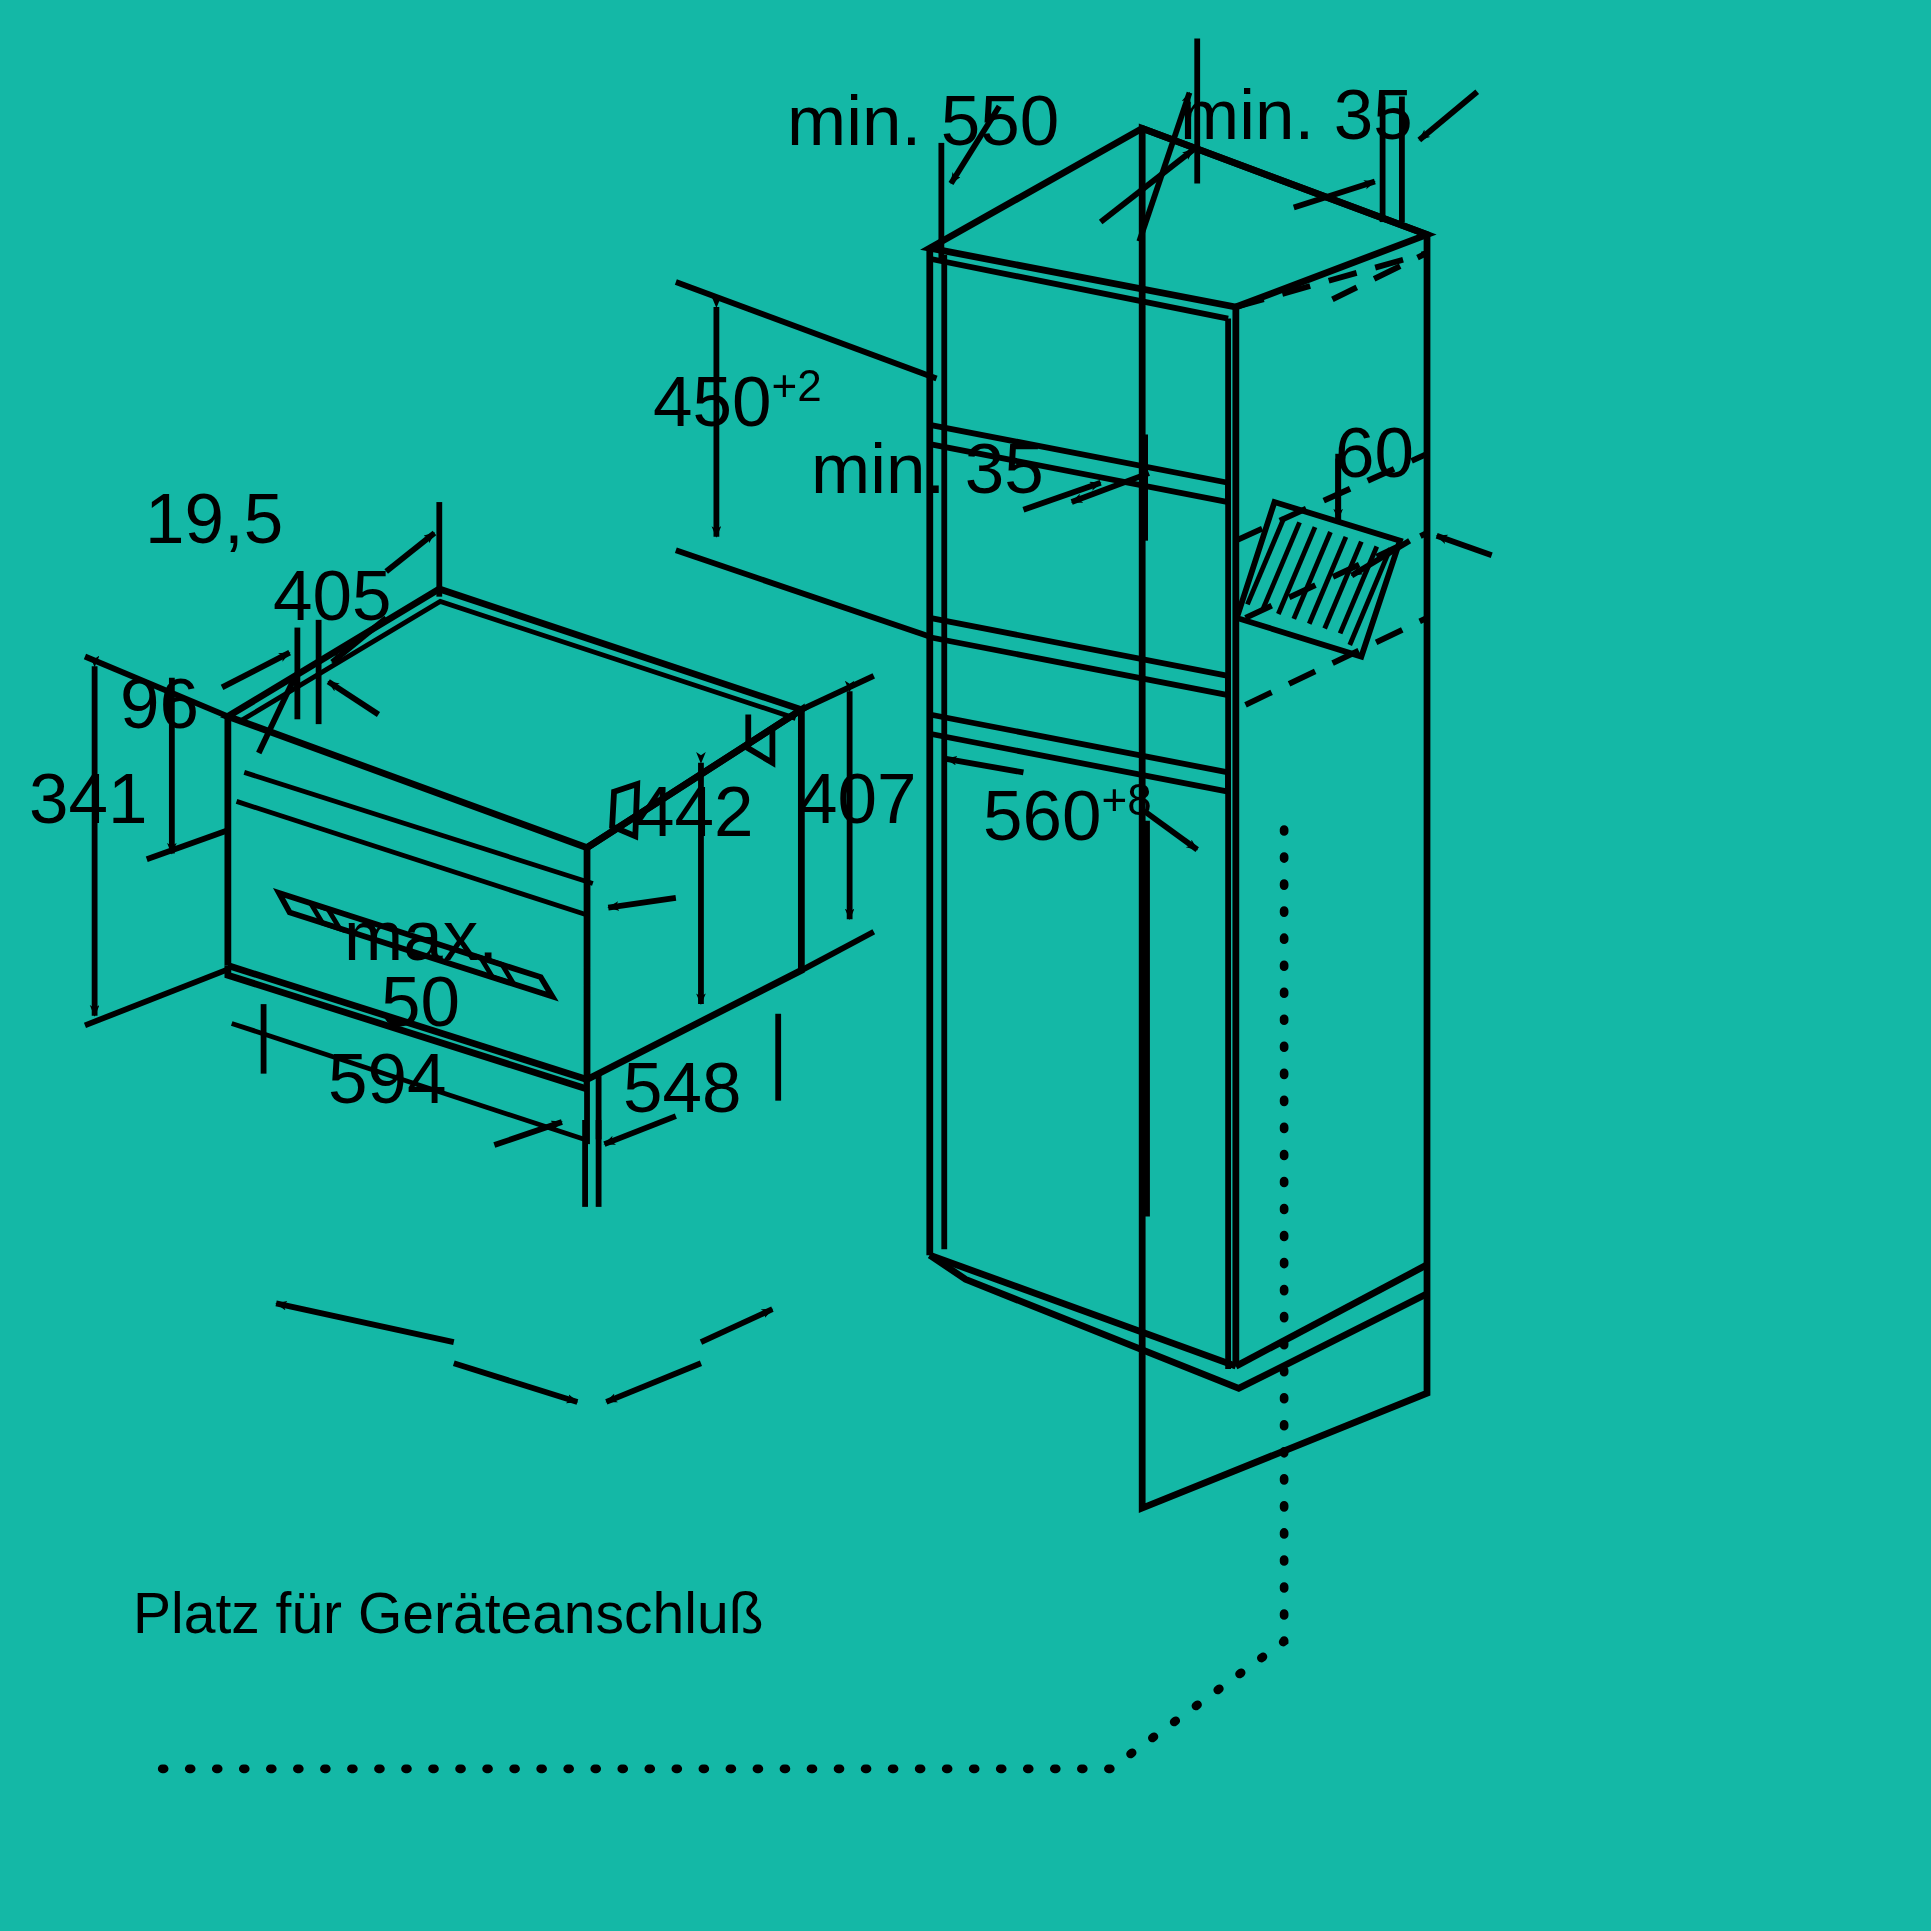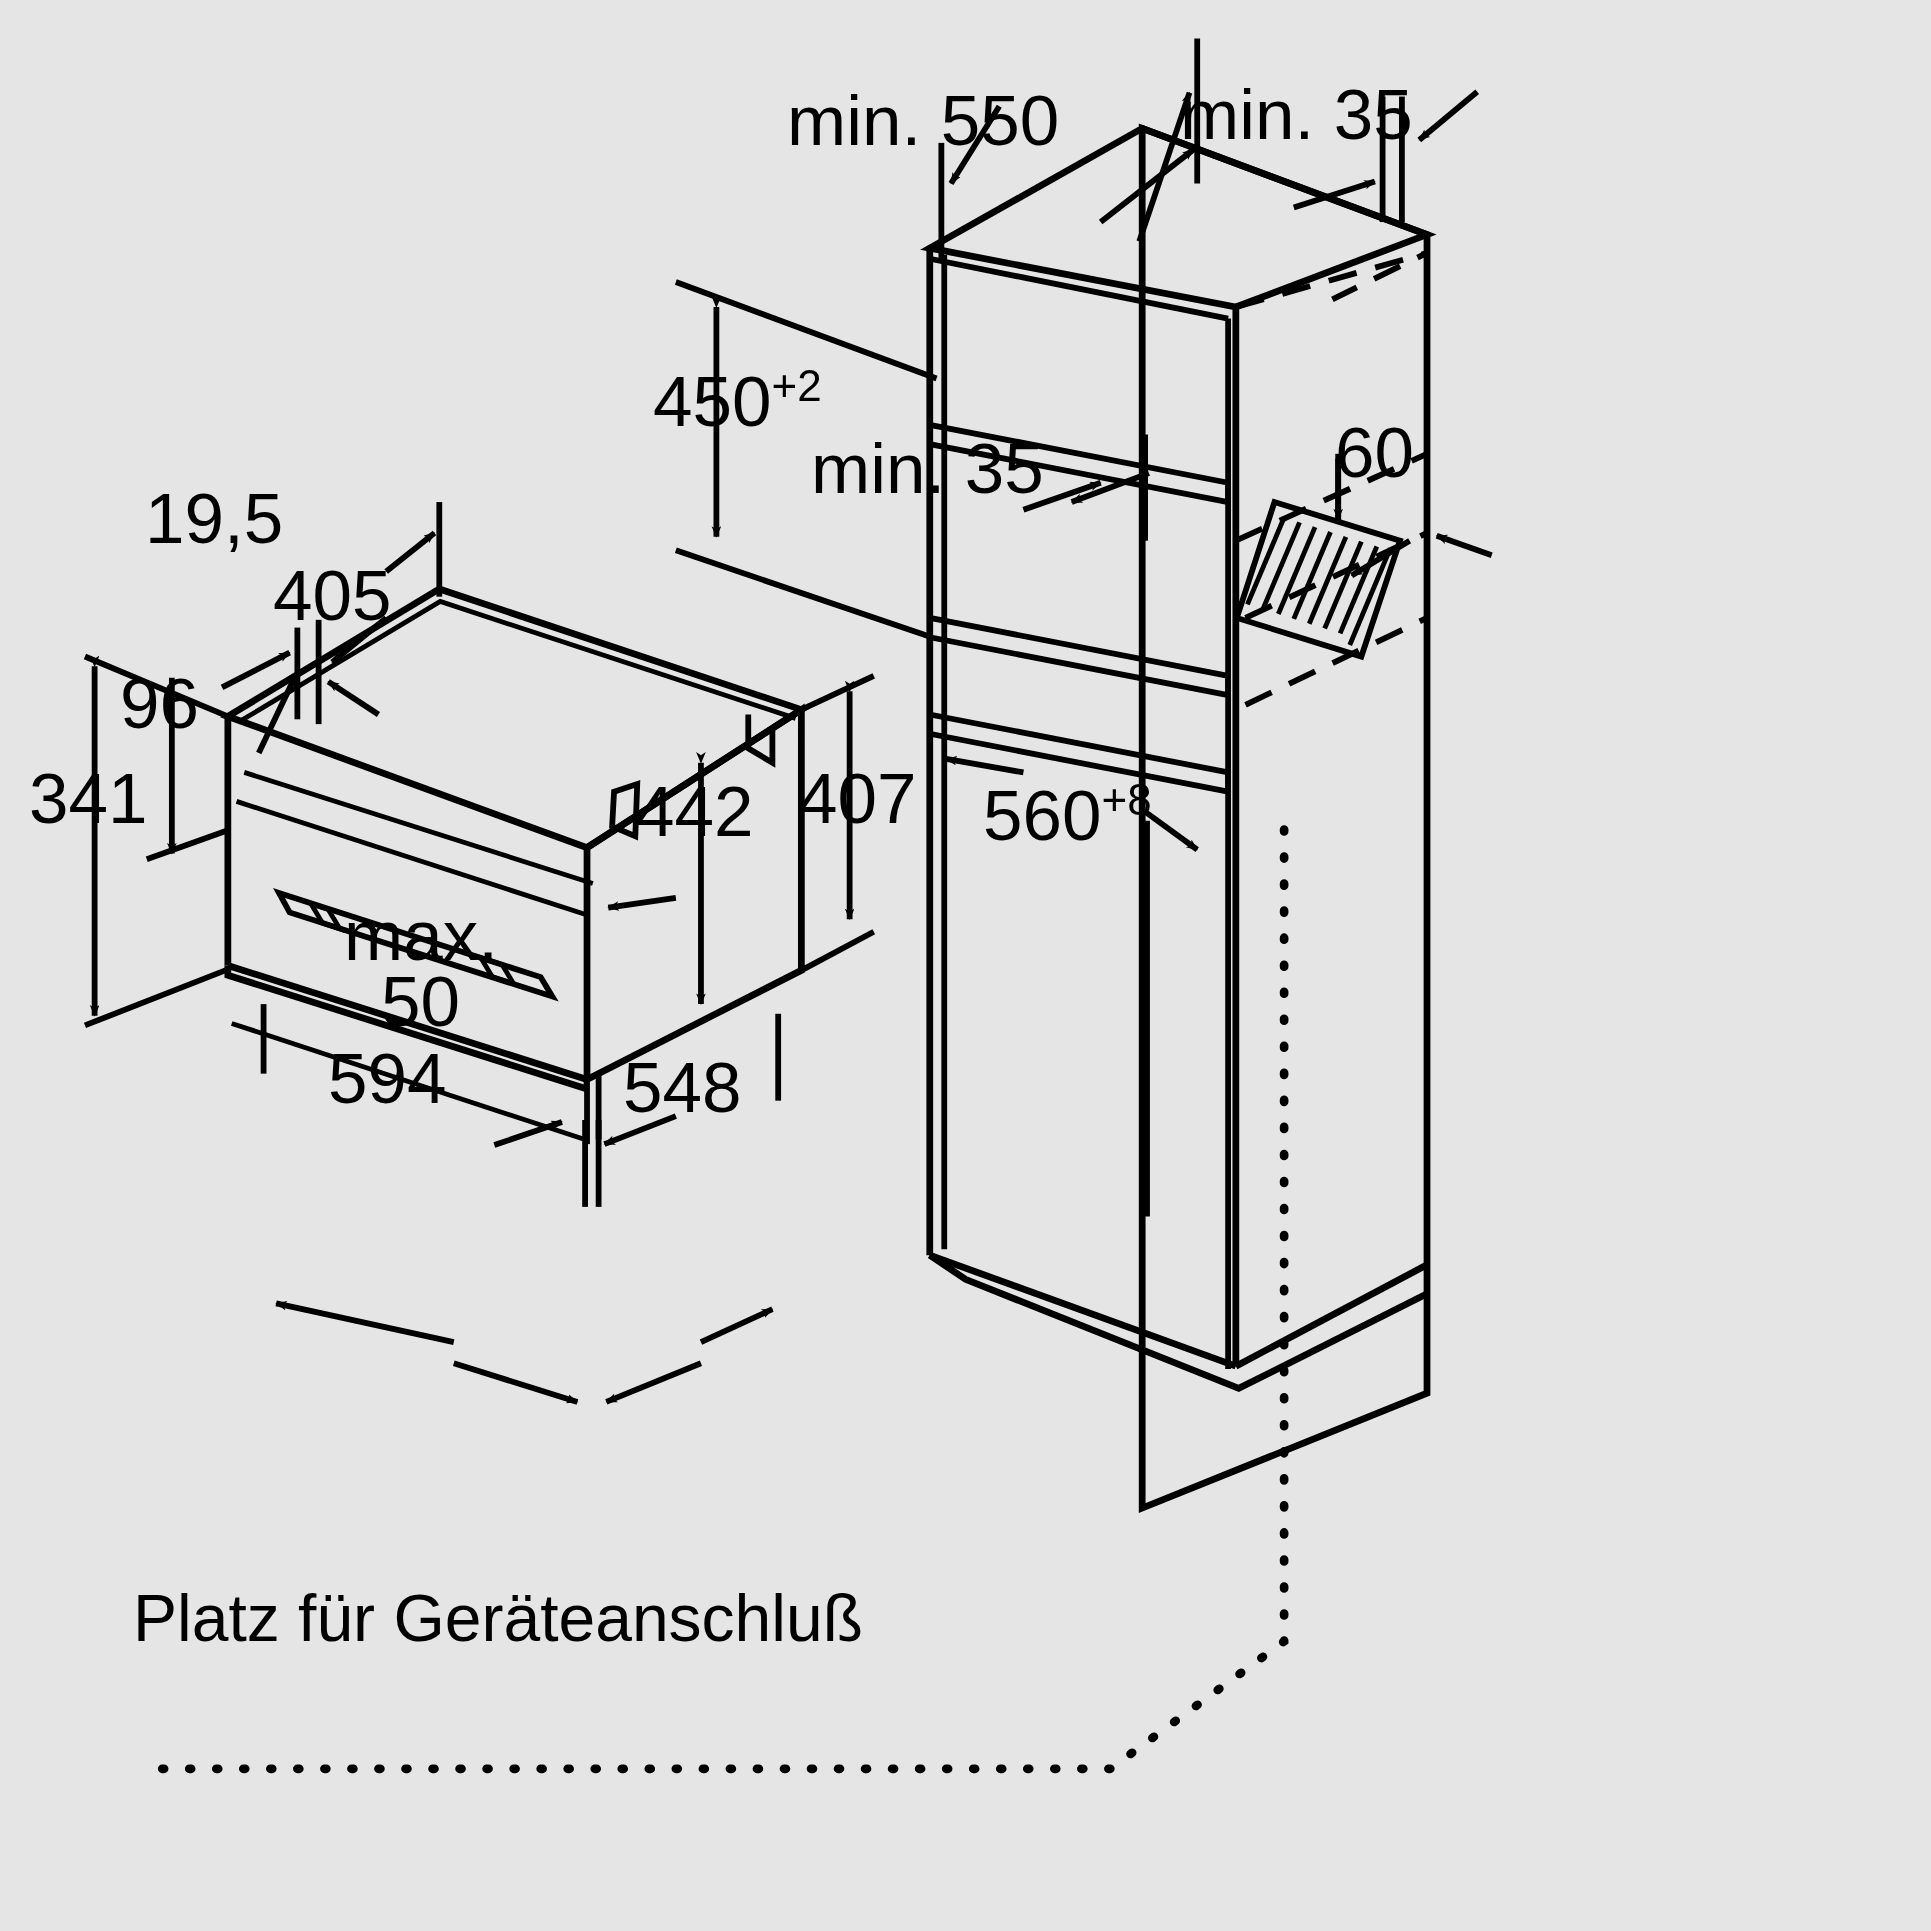--- a/index.html
+++ b/index.html
@@ -11,21 +11,21 @@
     width: 1931px;
     height: 1931px;
     font-family: "Liberation Sans", sans-serif;
     color: #000000;
     overflow: hidden;
   }
   #stage {
     position: relative;
     width: 1931px;
     height: 1931px;
-    background: #e5e5e5;
+    background: #14b8a6;
   }
   #stage svg {
     position: absolute;
     left: 0;
     top: 0;
     width: 1931px;
     height: 1931px;
   }
   .dim-label {
     position: absolute;
@@ -34,21 +34,21 @@
     white-space: nowrap;
     line-height: 1;
     font-weight: 400;
   }
   .dim-label sup {
     font-size: 0.62em;
     vertical-align: super;
     line-height: 0;
   }
   .sz-big   { font-size: 71px; }
-  .sz-note  { font-size: 66px; }
+  .sz-note  { font-size: 57px; }
 </style>
 </head>
 <body>
 
 <div id="stage">
 
   <svg viewBox="0 0 2000 2000" xmlns="http://www.w3.org/2000/svg">
     <defs>
       <marker id="ah" markerWidth="14" markerHeight="14" refX="11" refY="5" orient="auto" markerUnits="userSpaceOnUse">
         <path d="M0,0 L12,5 L0,10 L3.2,5 Z" fill="#000"></path>

